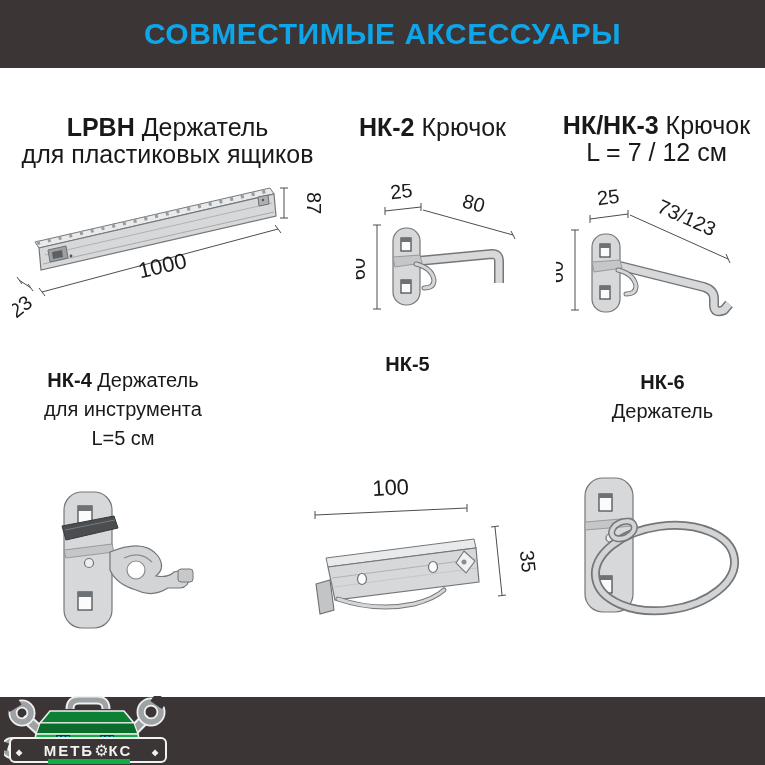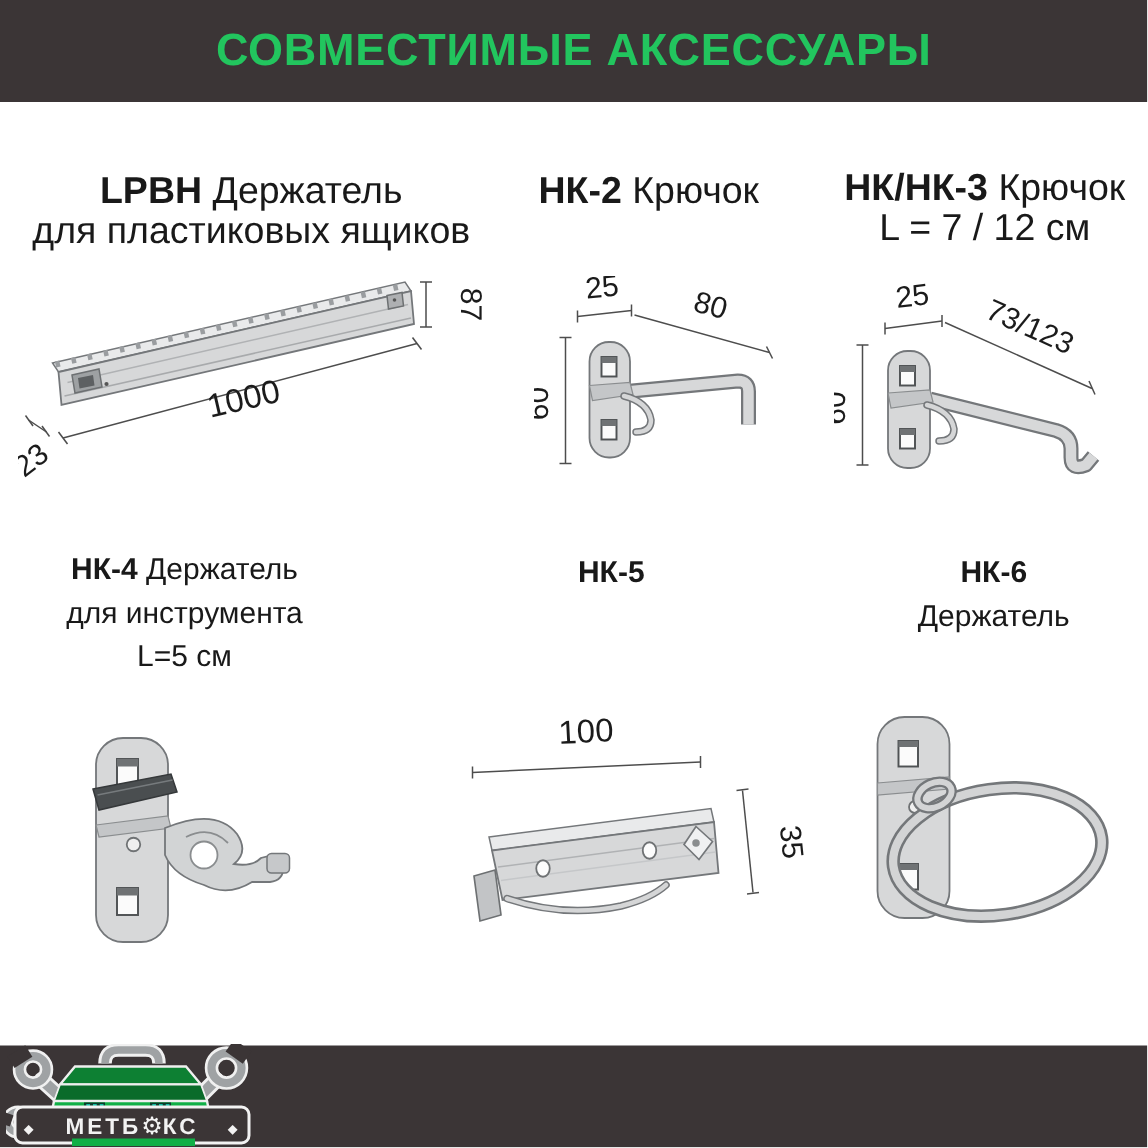--- a/index.html
+++ b/index.html
@@ -1,21 +1,21 @@
 <!DOCTYPE html>
 <html><head>
 <meta charset="utf-8">
 <style>
   html,body{margin:0;padding:0;background:#ffffff;}
   .page{position:relative;width:765px;height:765px;background:#ffffff;overflow:hidden;
         font-family:"Liberation Sans",sans-serif;color:#191919;}
   .bar{position:absolute;left:0;right:0;background:#3b3536;}
   .bar.top{top:0;height:68px;display:flex;align-items:center;justify-content:center;}
   .bar.bottom{top:697px;height:68px;}
-  .page-title{margin:0;color:#22c55e;font-size:30px;font-weight:bold;letter-spacing:0.5px;}
+  .page-title{margin:0;color:#0ea5e9;font-size:30px;font-weight:bold;letter-spacing:0.5px;}
   .title{position:absolute;text-align:center;}
   .t1{font-size:25px;line-height:27px;}
   .t2{font-size:20px;line-height:29px;}
   .title b{font-weight:bold;}
   svg{position:absolute;}
   
   .dim{stroke:#4d4d4d;stroke-width:1;fill:none;}
   .dimtext{font-family:"Liberation Sans",sans-serif;fill:#1b1b1b;font-size:20px;}
   .big{font-size:22px;}
   .face{fill:#d7d8d9;stroke:#74777a;stroke-width:1.2;}
@@ -156,21 +156,21 @@
     </g>
   </svg>
 
   <div class="title t2" style="left:8px;top:366px;width:230px;">
     <div><b>НК-4</b>
       <span>Держатель</span></div>
     <div>для инструмента</div>
     <div>L=5 см</div>
   </div>
 
-  <div class="title t2" style="left:280px;top:368px;width:255px;">
+  <div class="title t2" style="left:280px;top:350px;width:255px;">
     <div><b>НК-5</b></div>
   </div>
 
   <div class="title t2" style="left:560px;top:368px;width:205px;">
     <div><b>НК-6</b></div>
     <div>Держатель</div>
   </div>
 
   <svg style="left:32px;top:466px;" width="200" height="180" viewBox="0 0 200 180">
     <g>

